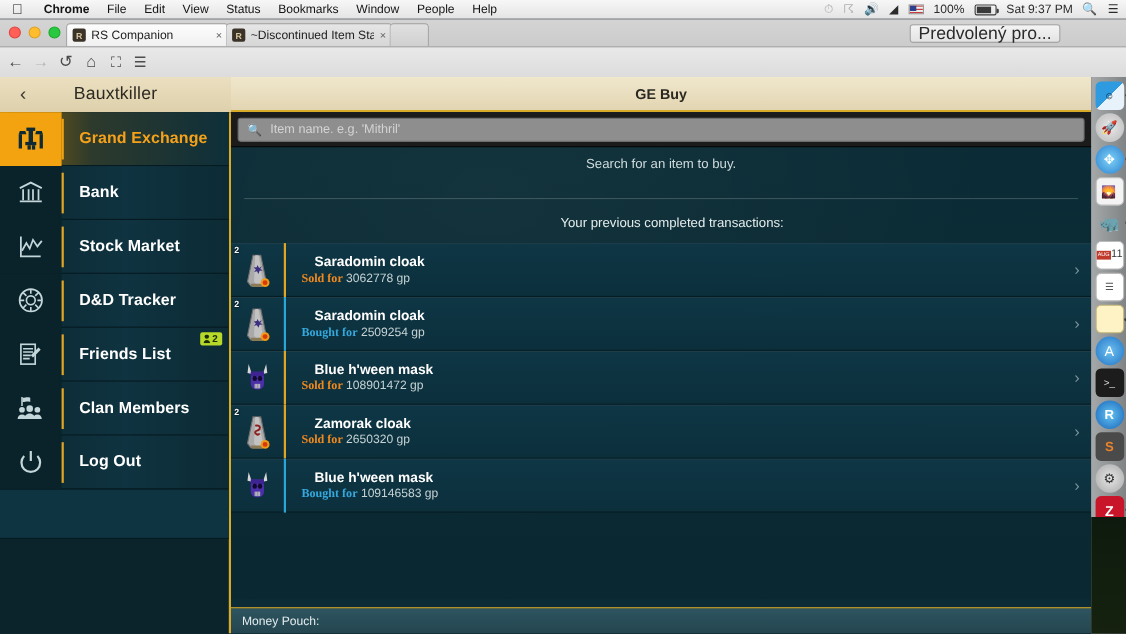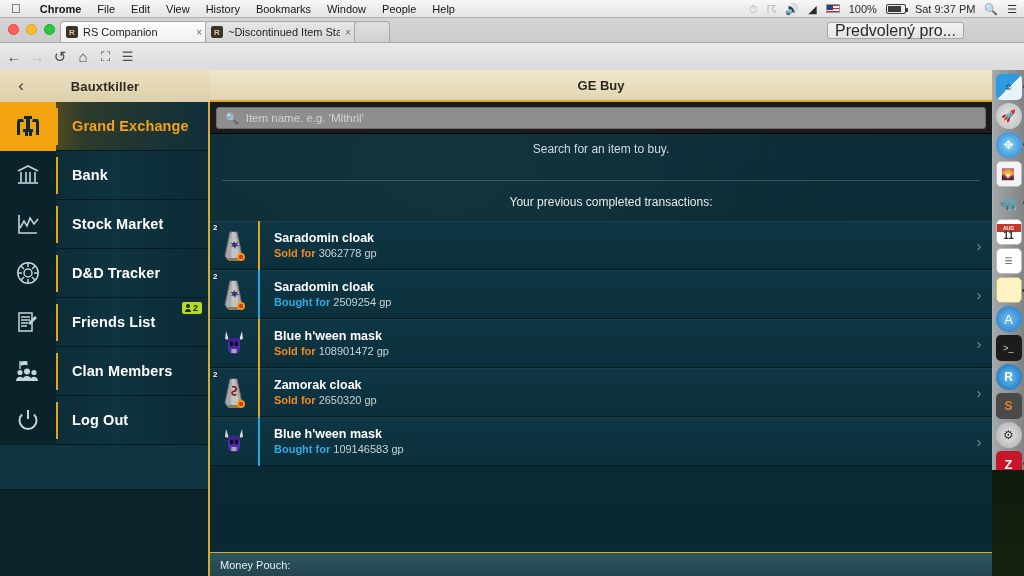--- a/index.html
+++ b/index.html
@@ -77,21 +77,21 @@
                 display:flex; align-items:center; padding:0 7px; }
 
   
   #app { position:absolute; left:0; top:70px; width:992px; height:506px;
          background:#0d2730; overflow:hidden; }
 
   
   #sidebar-head { position:absolute; left:0; top:0; width:210px; height:32px;
     background:linear-gradient(#eadfc0,#ded0ab); color:#2d2a22;
     display:flex; align-items:center; justify-content:center;
-    font-size:13px; font-weight:bold; letter-spacing:.2px; }
+    font-size:16px; font-weight:normal; letter-spacing:.2px; }
   #content-head { position:absolute; left:210px; top:0; width:782px; height:32px;
     background:linear-gradient(#f0e7cc,#e2d5b2); color:#2b2822;
     display:flex; align-items:center; justify-content:center;
     font-size:13px; font-weight:bold; border-bottom:2px solid #d8aa2a; }
   #back-chevron { position:absolute; left:10px; top:5px; width:22px; height:22px;
     display:flex; align-items:center; justify-content:center;
     font-size:17px; color:#3c3830; font-weight:300; }
 
   
   #sidebar { position:absolute; left:0; top:32px; width:210px; height:474px;
@@ -136,23 +136,23 @@
            border-top:1px solid rgba(255,255,255,.07);
            border-bottom:1px solid #061c23;
            background:linear-gradient(to bottom,#0e3645,#0c2f3c); }
   .txrow .thumb { width:48px; height:49px; flex:0 0 auto; position:relative;
                   display:flex; align-items:center; justify-content:center; }
   .txrow .qty { position:absolute; left:3px; top:2px; font-size:8px; color:#fff; font-weight:bold;
                 text-shadow:0 0 2px #000; }
   .txrow .vbar { width:2px; height:49px; background:#e0a524; flex:0 0 auto; }
   .txrow.buy .vbar { background:#28a7d8; }
   .txrow .txt { padding-left:14px; flex:1; }
-  .txrow .nm { font-size:12.5px; color:#ffffff; font-weight:bold; line-height:15px; }
+  .txrow .nm { font-size:12.5px; color:#ffffff; font-weight:bold; line-height:15px;margin-left:12px; }
   .txrow .sub { font-size:11px; line-height:15px; color:#c6d3d5; }
-  .txrow .sub .k { font-weight:bold; }
+  .txrow .sub .k { font-weight:bold;font-family:Liberation Serif, serif; }
   .txrow .sub .sold { color:#f08a1e; }
   .txrow .sub .bought { color:#35a9de; }
   .txrow .chev { width:26px; text-align:center; font-size:15px; color:#7b949b; font-weight:300; }
 
   
   #pouch { position:absolute; left:210px; bottom:0; width:882px; height:24px;
            background:linear-gradient(#2d5560,#24454f);
            border-top:1px solid #d8aa2a;
            display:flex; align-items:center; justify-content:space-between;
            padding:0 10px; font-size:11px; color:#e4ecee; }
@@ -176,21 +176,21 @@
 </style>
 </head>
 <body>
 
 <div id="menubar">
   <span class="apple"></span>
   <span class="mi bold">Chrome</span>
   <span class="mi">File</span>
   <span class="mi">Edit</span>
   <span class="mi">View</span>
-  <span class="mi">History</span>
+  <span class="mi">Status</span>
   <span class="mi">Bookmarks</span>
   <span class="mi">Window</span>
   <span class="mi">People</span>
   <span class="mi">Help</span>
   <span class="spacer"></span>
   <span class="right">
     <span class="ic dim">⏱</span>
     <span class="ic dim">☈</span>
     <span class="ic">🔊</span>
     <span class="ic">◢</span>
@@ -509,21 +509,21 @@
 
 <div id="dock">
   <div class="dk" style="background:linear-gradient(135deg,#2e9ae0 50%,#e8f2fa 50%)">
       <span class="dot"></span>
       <span style="color:#123;font-size:9px">☺</span>
     </div>
   <div class="dk dkcirc" style="background:radial-gradient(#e8e8e8,#b9b9b9)">🚀</div>
   <div class="dk dkcirc" style="background:radial-gradient(#7fd3f7,#2a7fd0)"><span class="dot"></span>✥</div>
   <div class="dk" style="background:#f3f3f3;border:1px solid #bbb;color:#2e7d32;font-size:11px">🌄</div>
   <div class="dk" style="background:transparent;color:#6f5c2b;font-size:15px"><span class="dot"></span>🦏</div>
-  <div class="dk" style="background:#fff;border:1px solid #bbb;flex-direction:column;color:#c0392b;font-size:8px;font-weight:bold;line-height:8px">
+  <div class="dk" style="background:#fff;border:1px solid #bbb;flex-direction:row;color:#c0392b;font-size:8px;font-weight:normal;line-height:8px">
       <span style="width:100%;background:#c0392b;color:#fff;font-size:5px;text-align:center">AUG</span>
       <span style="color:#333;font-size:10px">11</span>
     </div>
   <div class="dk" style="background:#fff;border:1px solid #bbb;color:#555;font-size:9px">☰</div>
   <div class="dk" style="background:#fdf3c4;border:1px solid #c8b97a">
       <span class="dot"></span>
     </div>
   <div class="dk dkcirc" style="background:radial-gradient(#6fc0f0,#1f73c4);font-size:13px">A</div>
   <div class="dk" style="background:#1c1c1c;color:#ddd;font-size:9px">&gt;_</div>
   <div class="dk dkcirc" style="background:radial-gradient(#63c3f2,#1763b8);font-weight:bold;font-size:12px">R</div>

